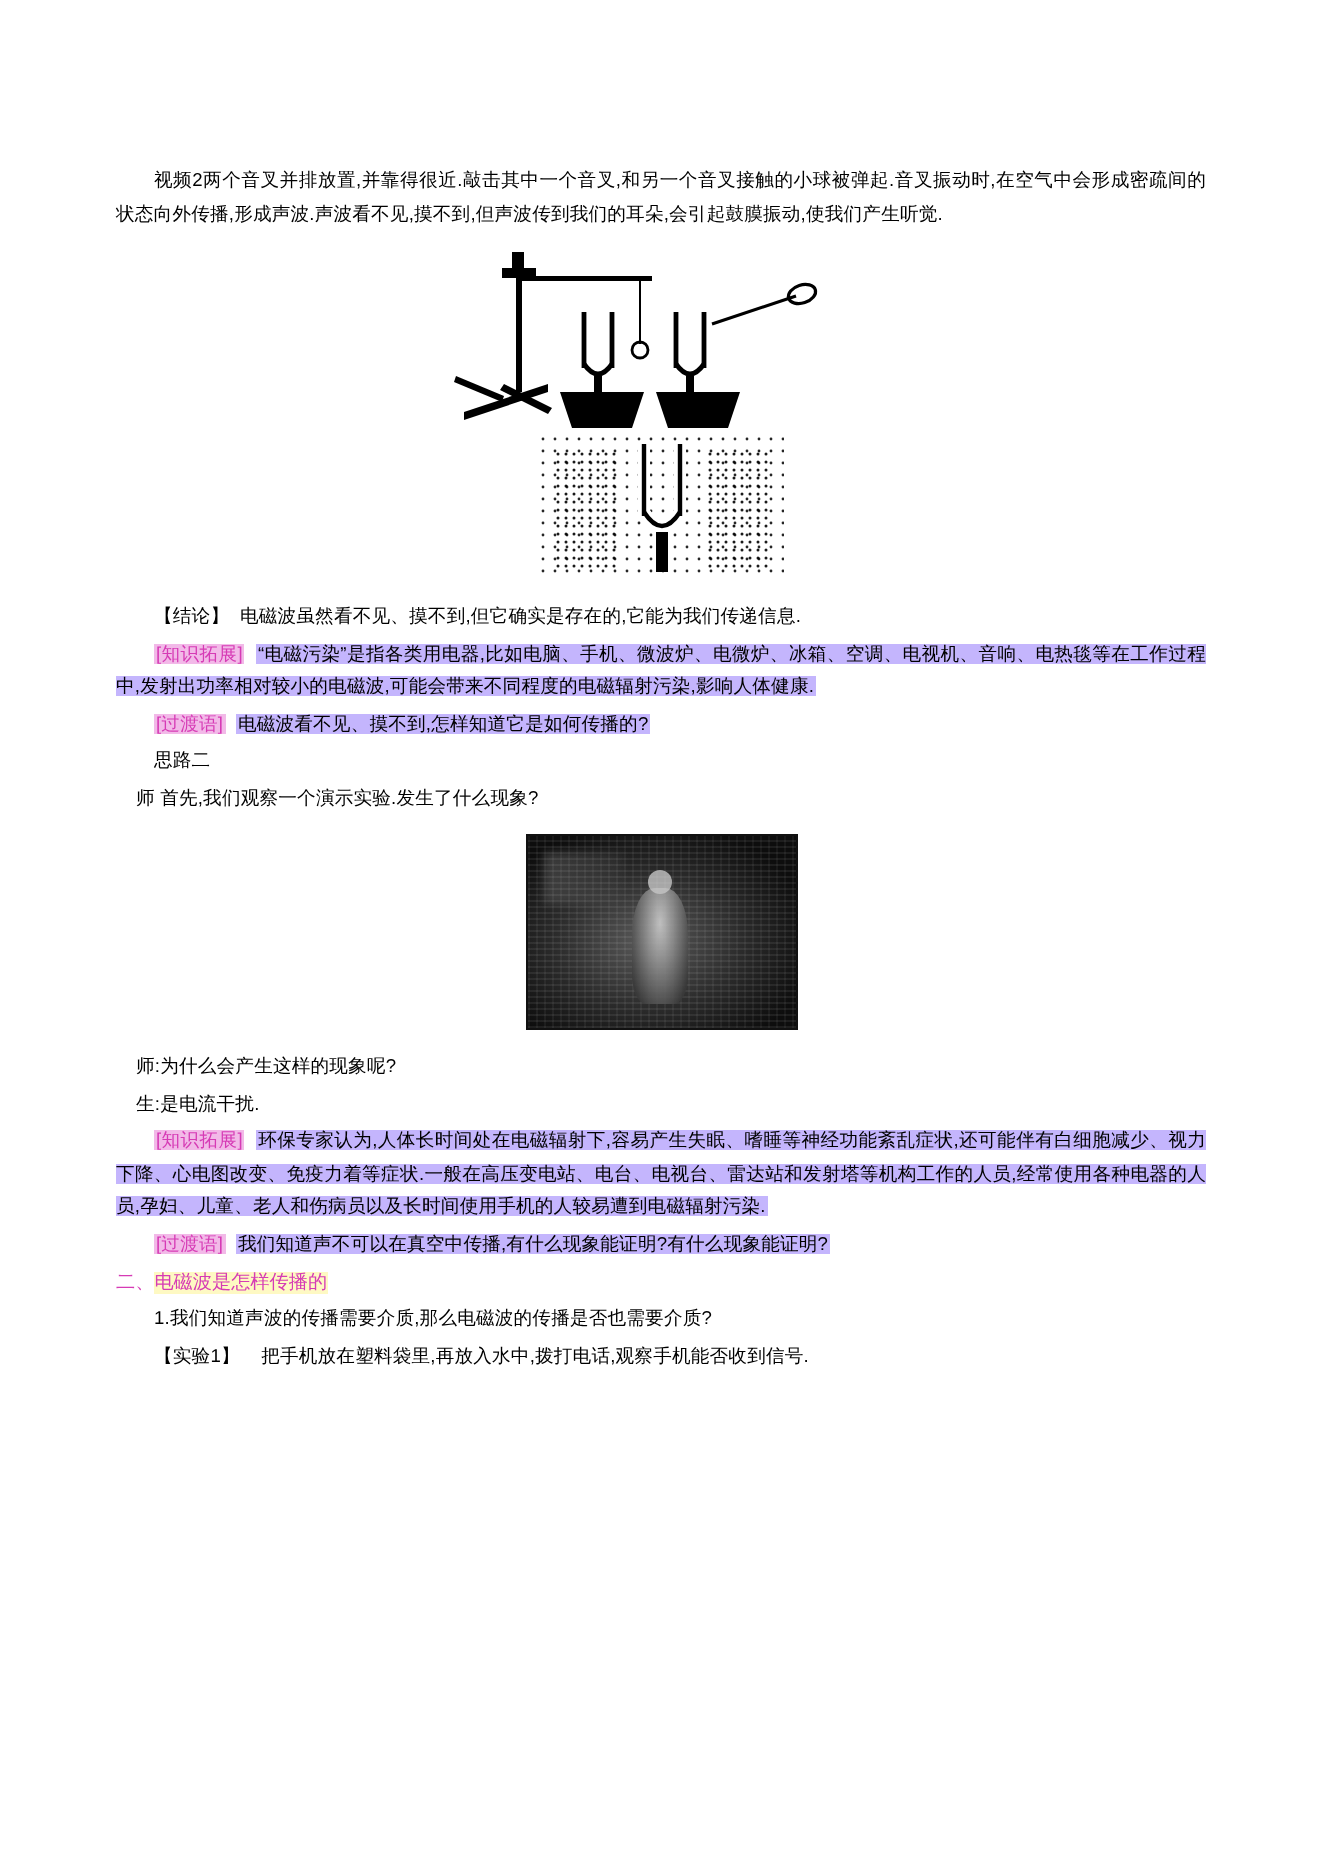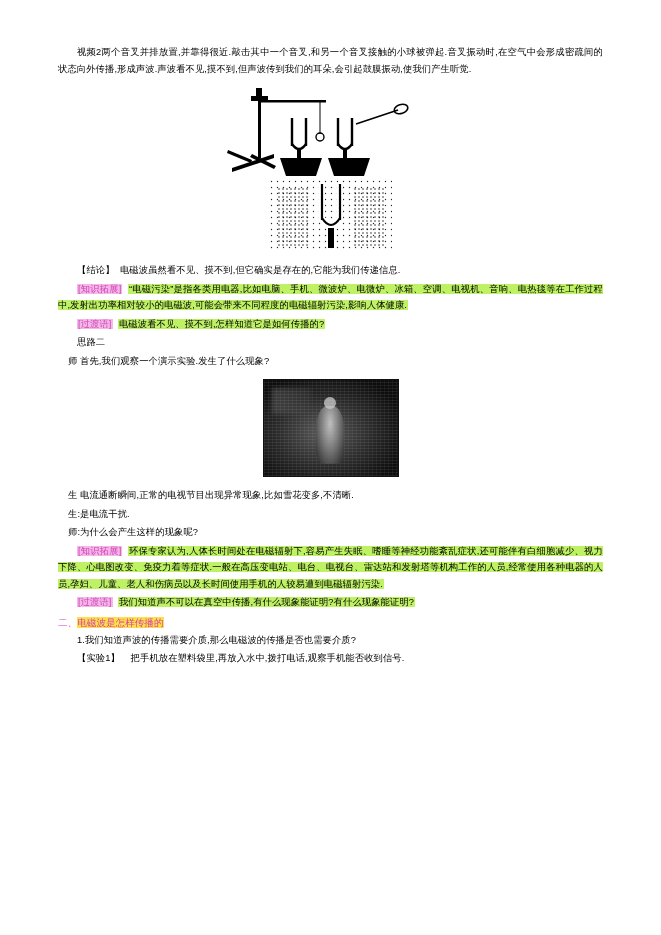--- a/index.html
+++ b/index.html
@@ -13,58 +13,58 @@
     font-family: "Liberation Sans", sans-serif;
     color: #000000;
     overflow: hidden;
   }
   .page {
     position: relative;
     width: 661px;
     height: 935px;
     background: #ffffff;
     box-sizing: border-box;
-    padding: 44px 58px 0 58px;
+    padding: 82px 58px 0 58px;
   }
   .para {
     font-size: 9.3px;
     line-height: 16.5px;
     text-align: justify;
     margin: 0 0 2px 0;
     letter-spacing: 0.1px;
   }
   .indent2 {
     text-indent: 19px;
   }
   .indent1 {
     text-indent: 10px;
   }
   .highlight {
-    background: #bef264;
+    background: #c4b5fd;
     color: #000;
     padding: 0 1px;
   }
   .tag-pink {
     color: #d63bb5;
     font-weight: normal;
   }
   .label-box {
     background: #f2b9e8;
     padding: 0 1px;
     margin-top: 38px;
   }
   .section-title {
     color: #d63bb5;
     font-size: 9.6px;
     line-height: 17px;
     margin: 3px 0 1px 0;
     font-weight: normal;
   }
   .section-title .mag {
-    background: #fde047;
+    background: #fef9c3;
   }
   .fig-wrap {
     display: flex;
     justify-content: center;
     margin: 7px 0 4px 0;
   }
   .fig2-wrap {
     display: flex;
     justify-content: center;
     margin: 2px 0 10px 0;
@@ -203,23 +203,22 @@
   <p class="para indent1">师 首先,我们观察一个演示实验.发生了什么现象?</p>
 
   <div class="tv-wrap">
     <div class="tv-shot">
       <div class="tv-noise"></div>
       <div class="tv-person"></div>
       <div class="tv-glare"></div>
     </div>
   </div>
 
-  <p class="para indent1">生 电流通断瞬间,正常的电视节目出现异常现象,比如雪花变多,不清晰.</p>
+  <p class="para indent1">师:为什么会产生这样的现象呢?</p>
   <p class="para indent1">生:是电流干扰.</p>
-  <p class="para indent1">师:为什么会产生这样的现象呢?</p>
 
   <p class="para indent2">
     <span class="label-box tag-pink">[知识拓展]</span>&nbsp;&nbsp;<span class="highlight">环保专家认为,人体长时间处在电磁辐射下,容易产生失眠、嗜睡等神经功能紊乱症状,还可能伴有白细胞减少、视力下降、心电图改变、免疫力着等症状.一般在高压变电站、电台、电视台、雷达站和发射塔等机构工作的人员,经常使用各种电器的人员,孕妇、儿童、老人和伤病员以及长时间使用手机的人较易遭到电磁辐射污染.</span>
   </p>
 
   <p class="para indent2">
     <span class="label-box tag-pink">[过渡语]</span>&nbsp;&nbsp;<span class="highlight">我们知道声不可以在真空中传播,有什么现象能证明?有什么现象能证明?</span>
   </p>
 
   <p class="section-title">

